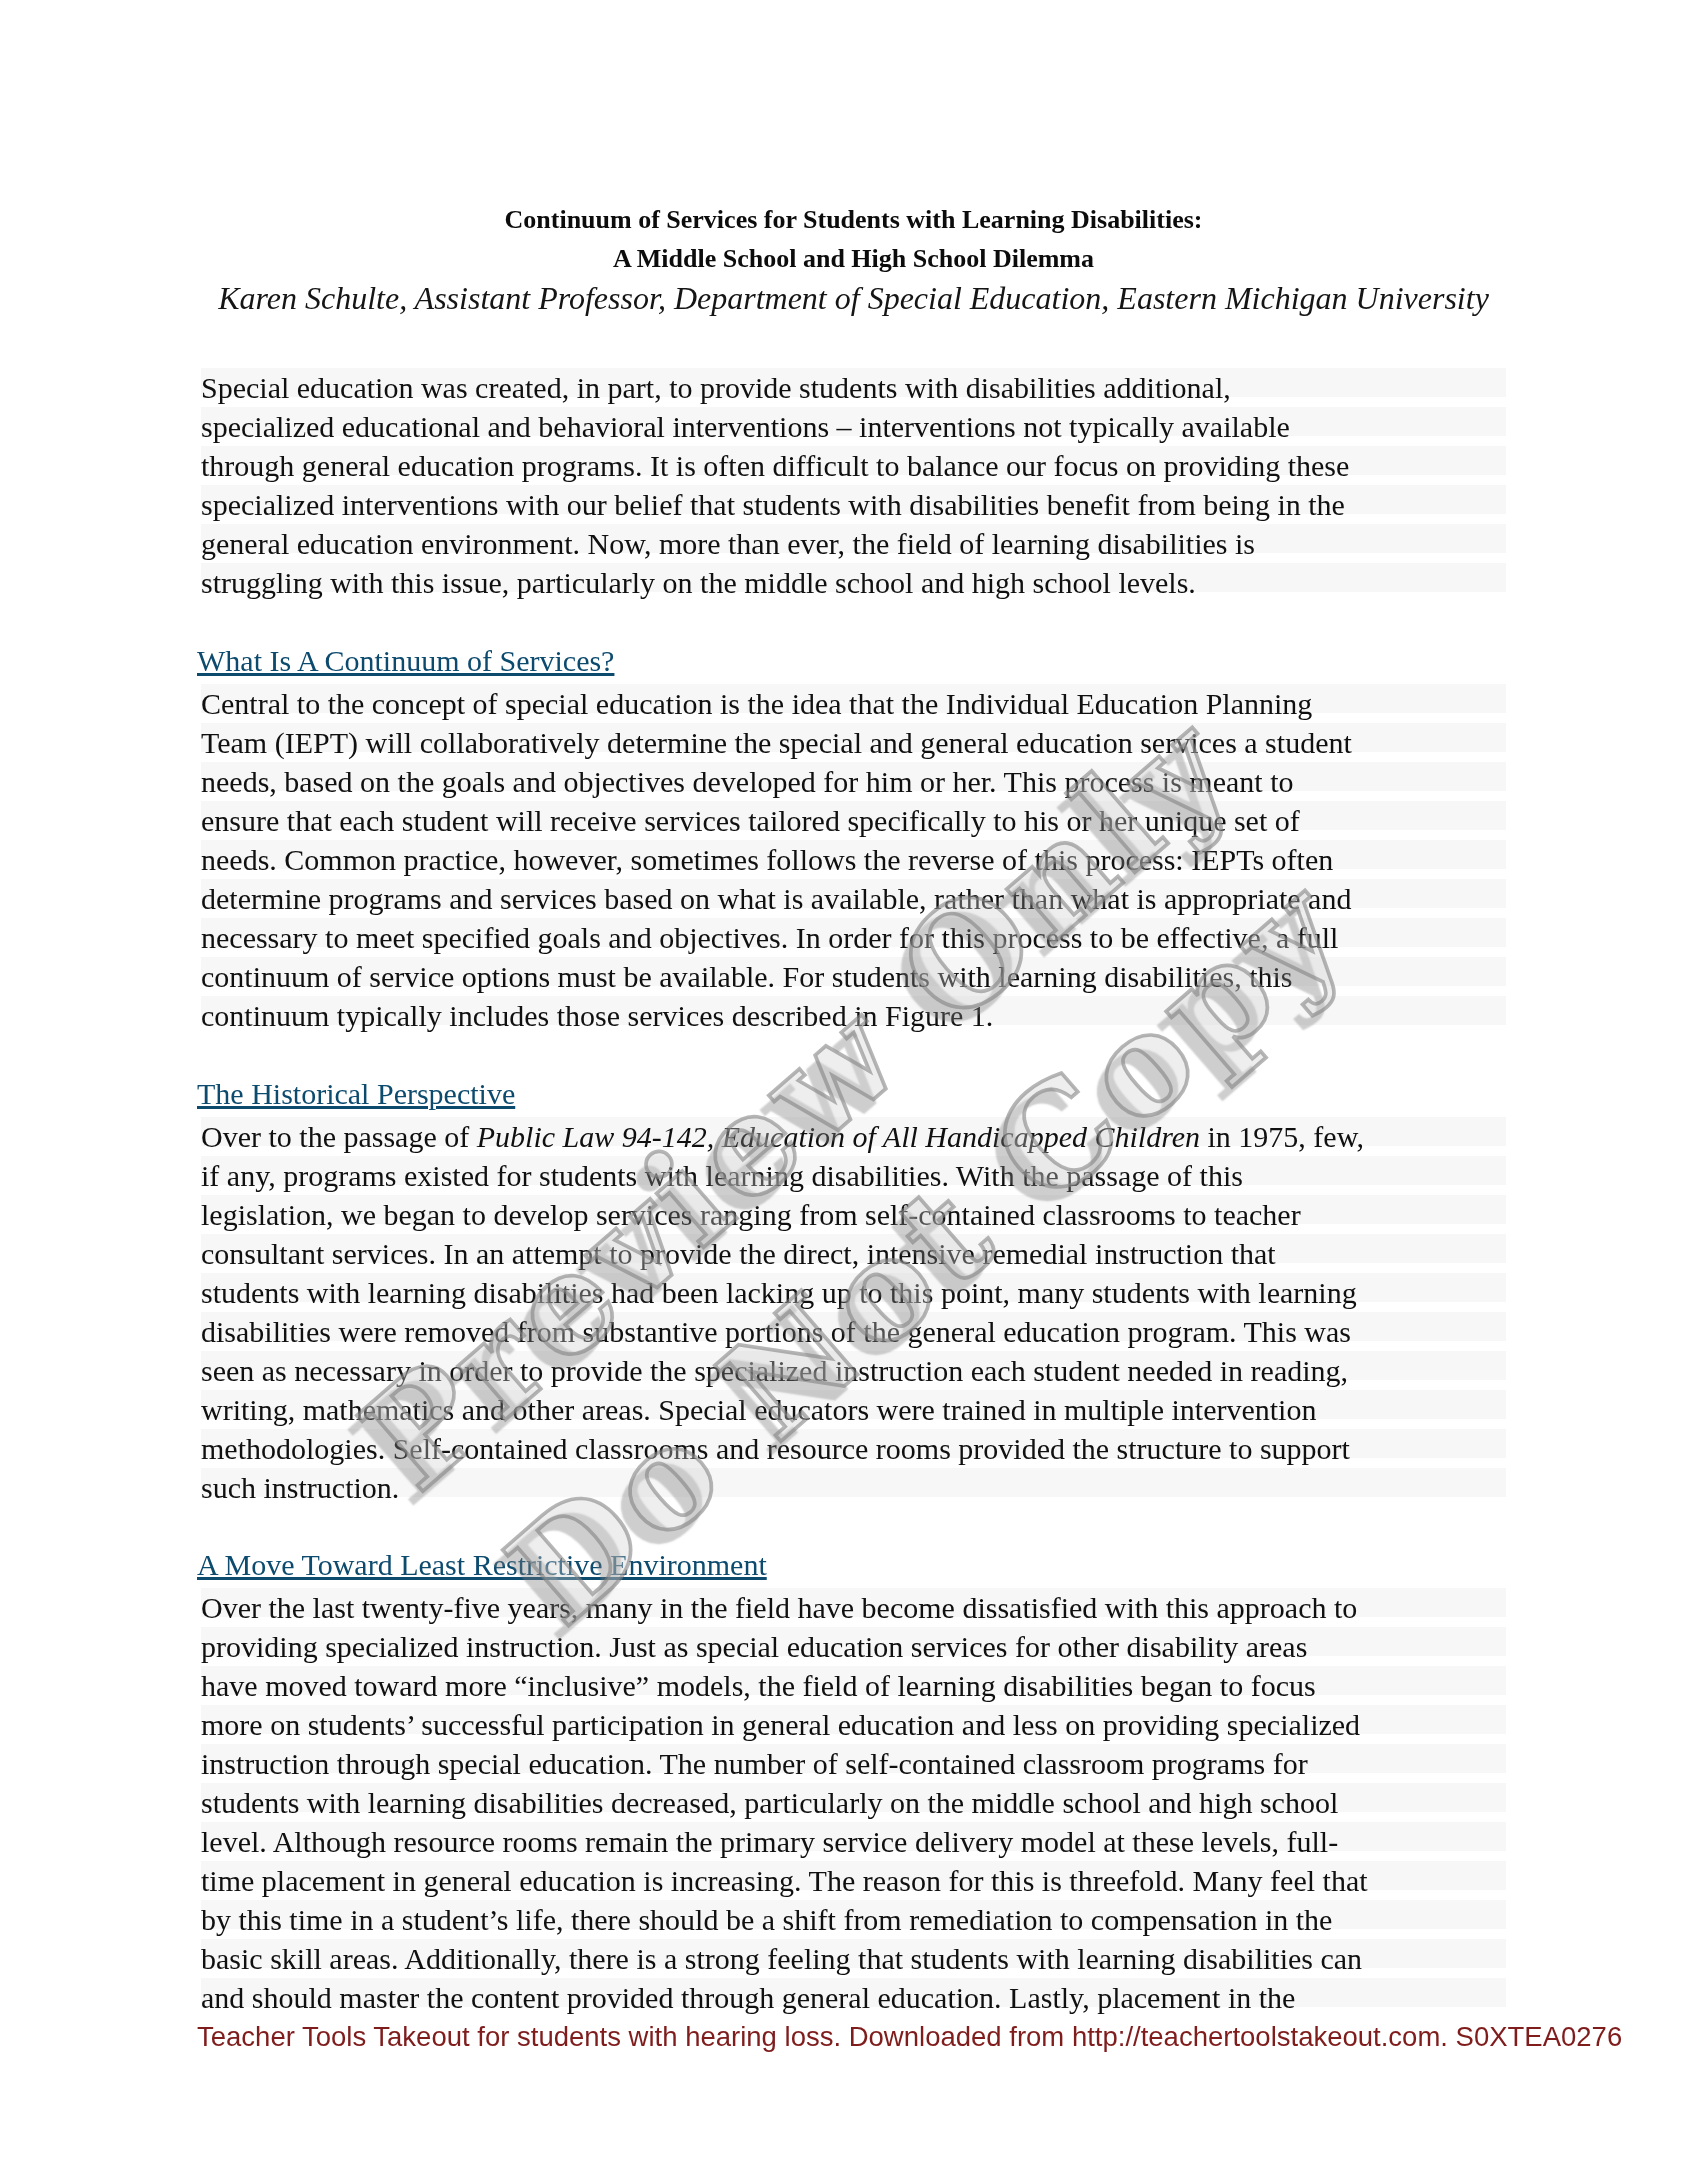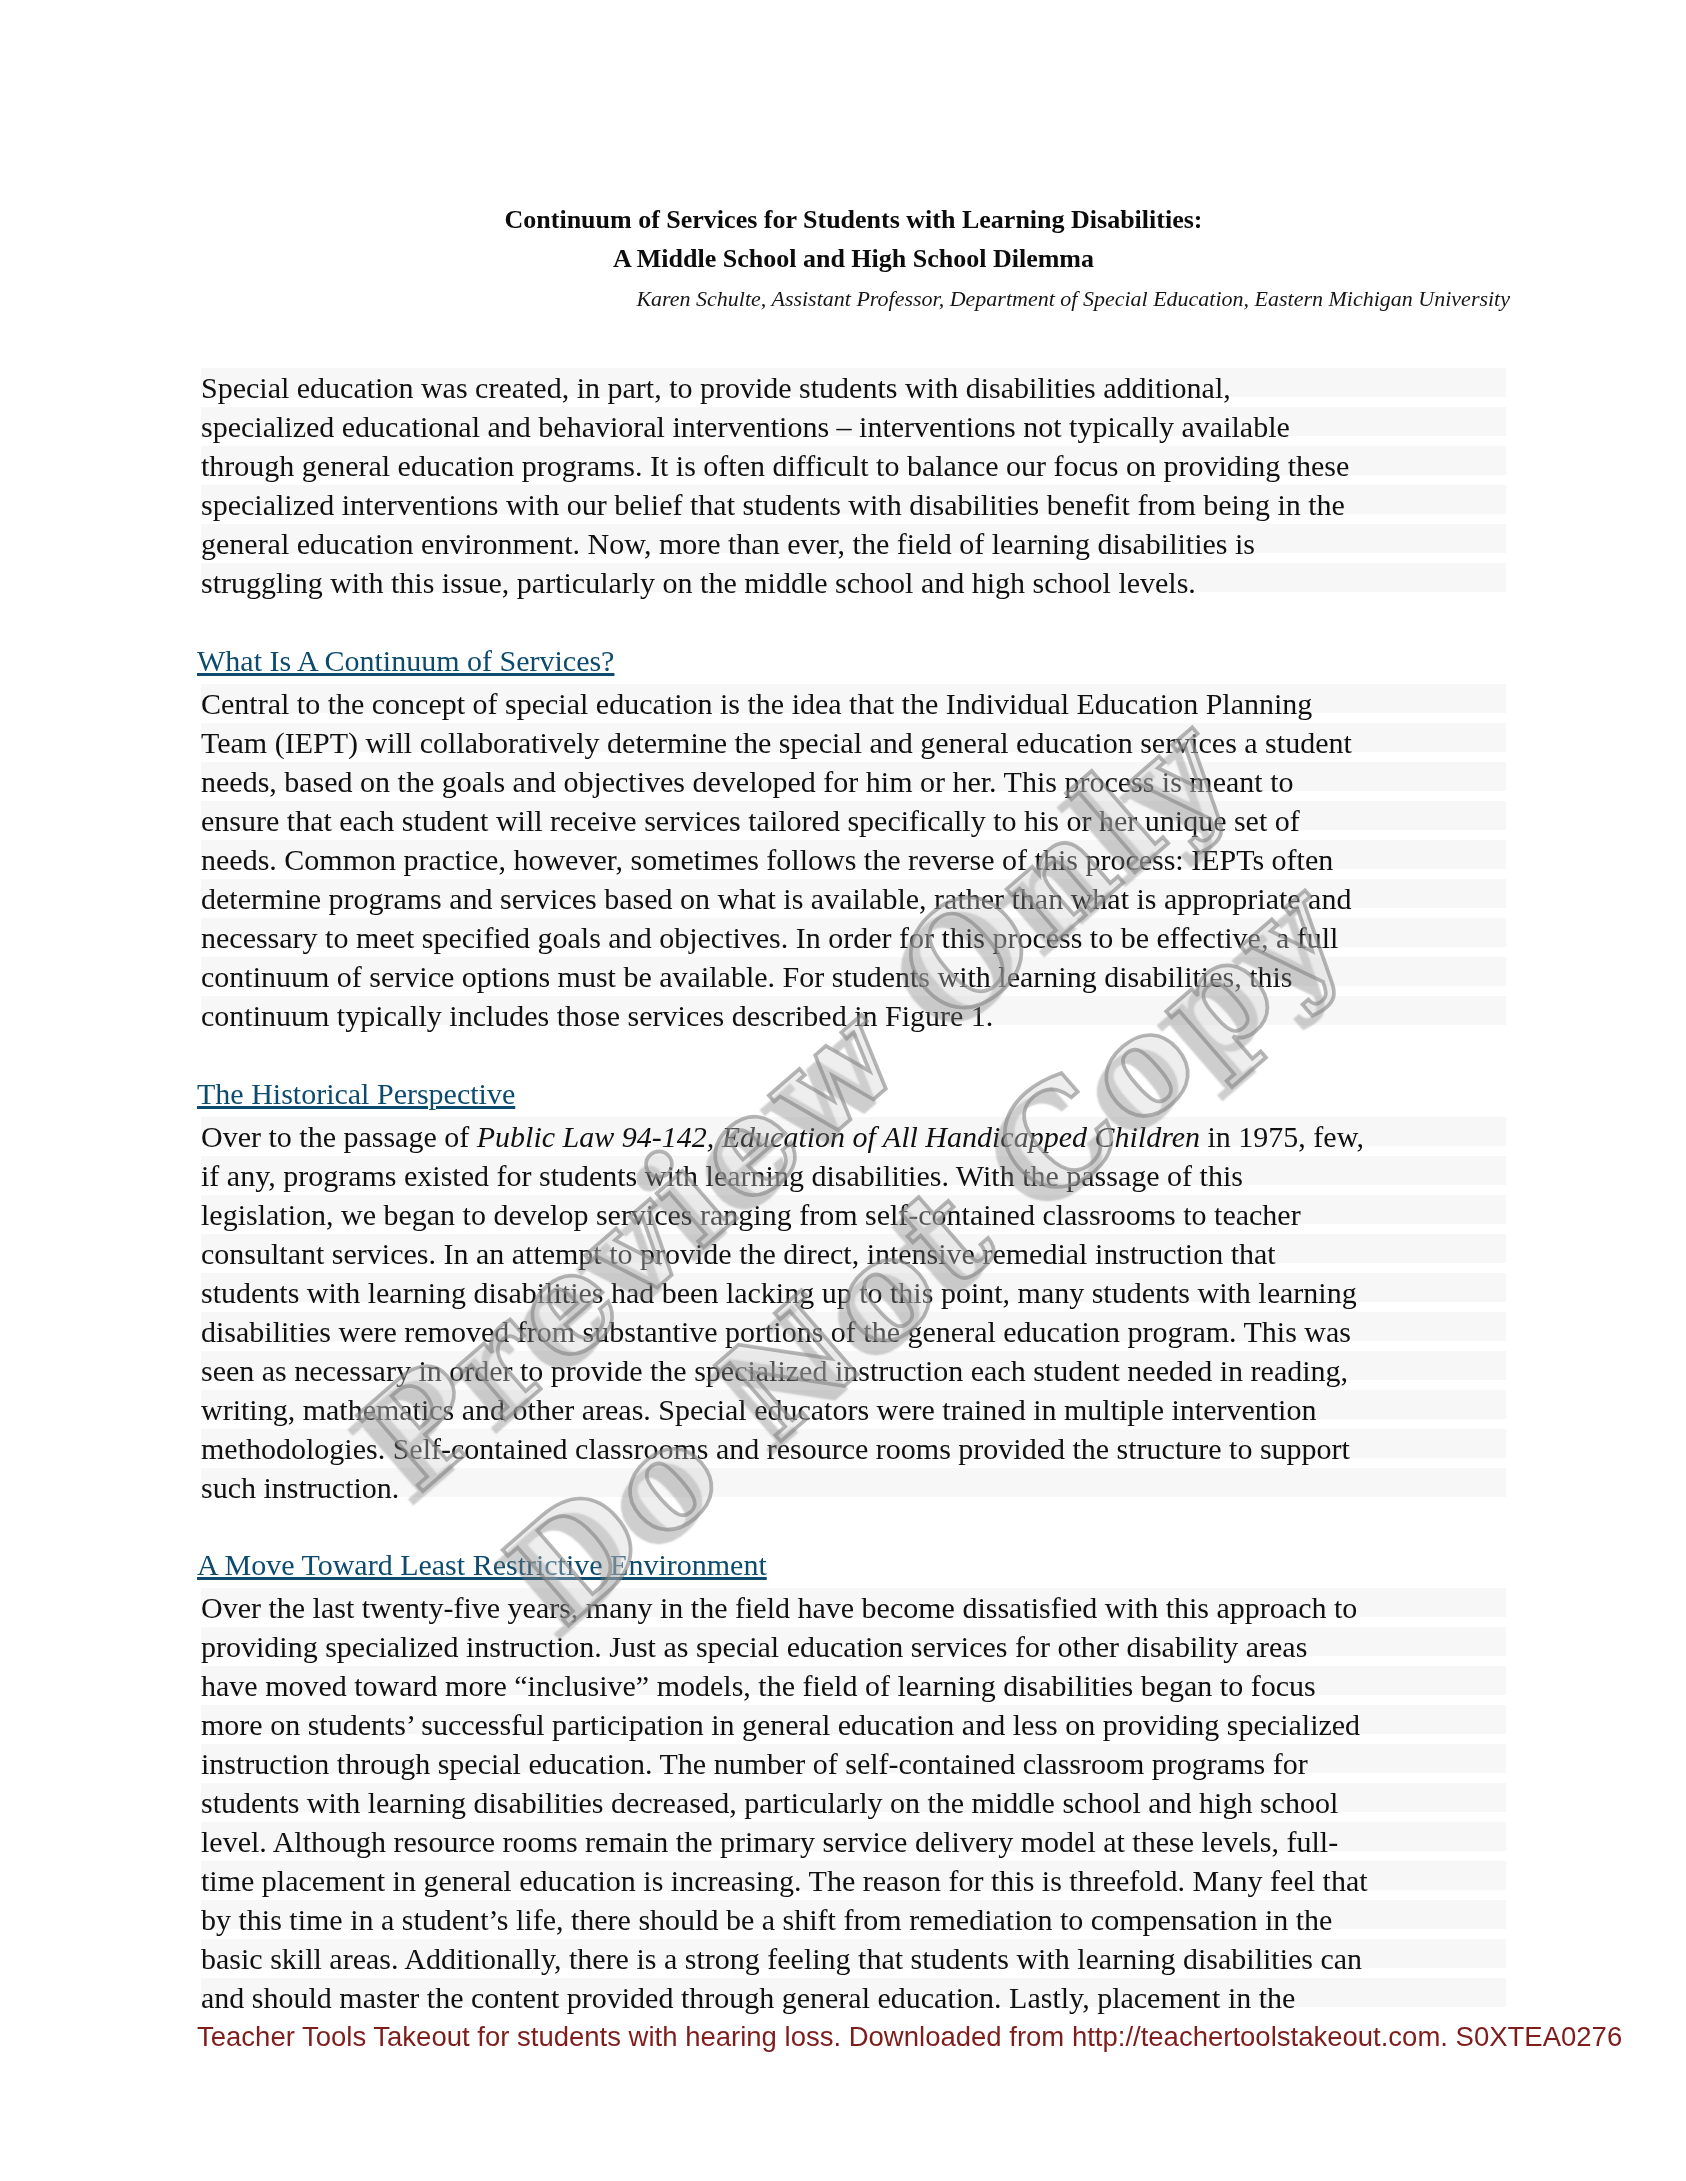--- a/index.html
+++ b/index.html
@@ -20,24 +20,24 @@
     margin: 200px 0 0 0;
     font-size: 26px;
     font-weight: bold;
     line-height: 39px;
     text-align: center;
     white-space: pre-line;
     color: #0c0c0c;
   }
   .byline {
     margin: 1.8px 0 0 0;
-    font-size: 22px;
+    font-size: 32px;
     font-style: italic;
     line-height: 37px;
-    text-align: right;
+    text-align: center;
     color: #151515;
   }
   .para {
     margin: 4px;
     font-size: 30px;
     line-height: 39px;
     white-space: pre;
     color: #101010;
     background: repeating-linear-gradient(180deg,
       rgba(0,0,0,0.032) 0px, rgba(0,0,0,0.032) 29px,

